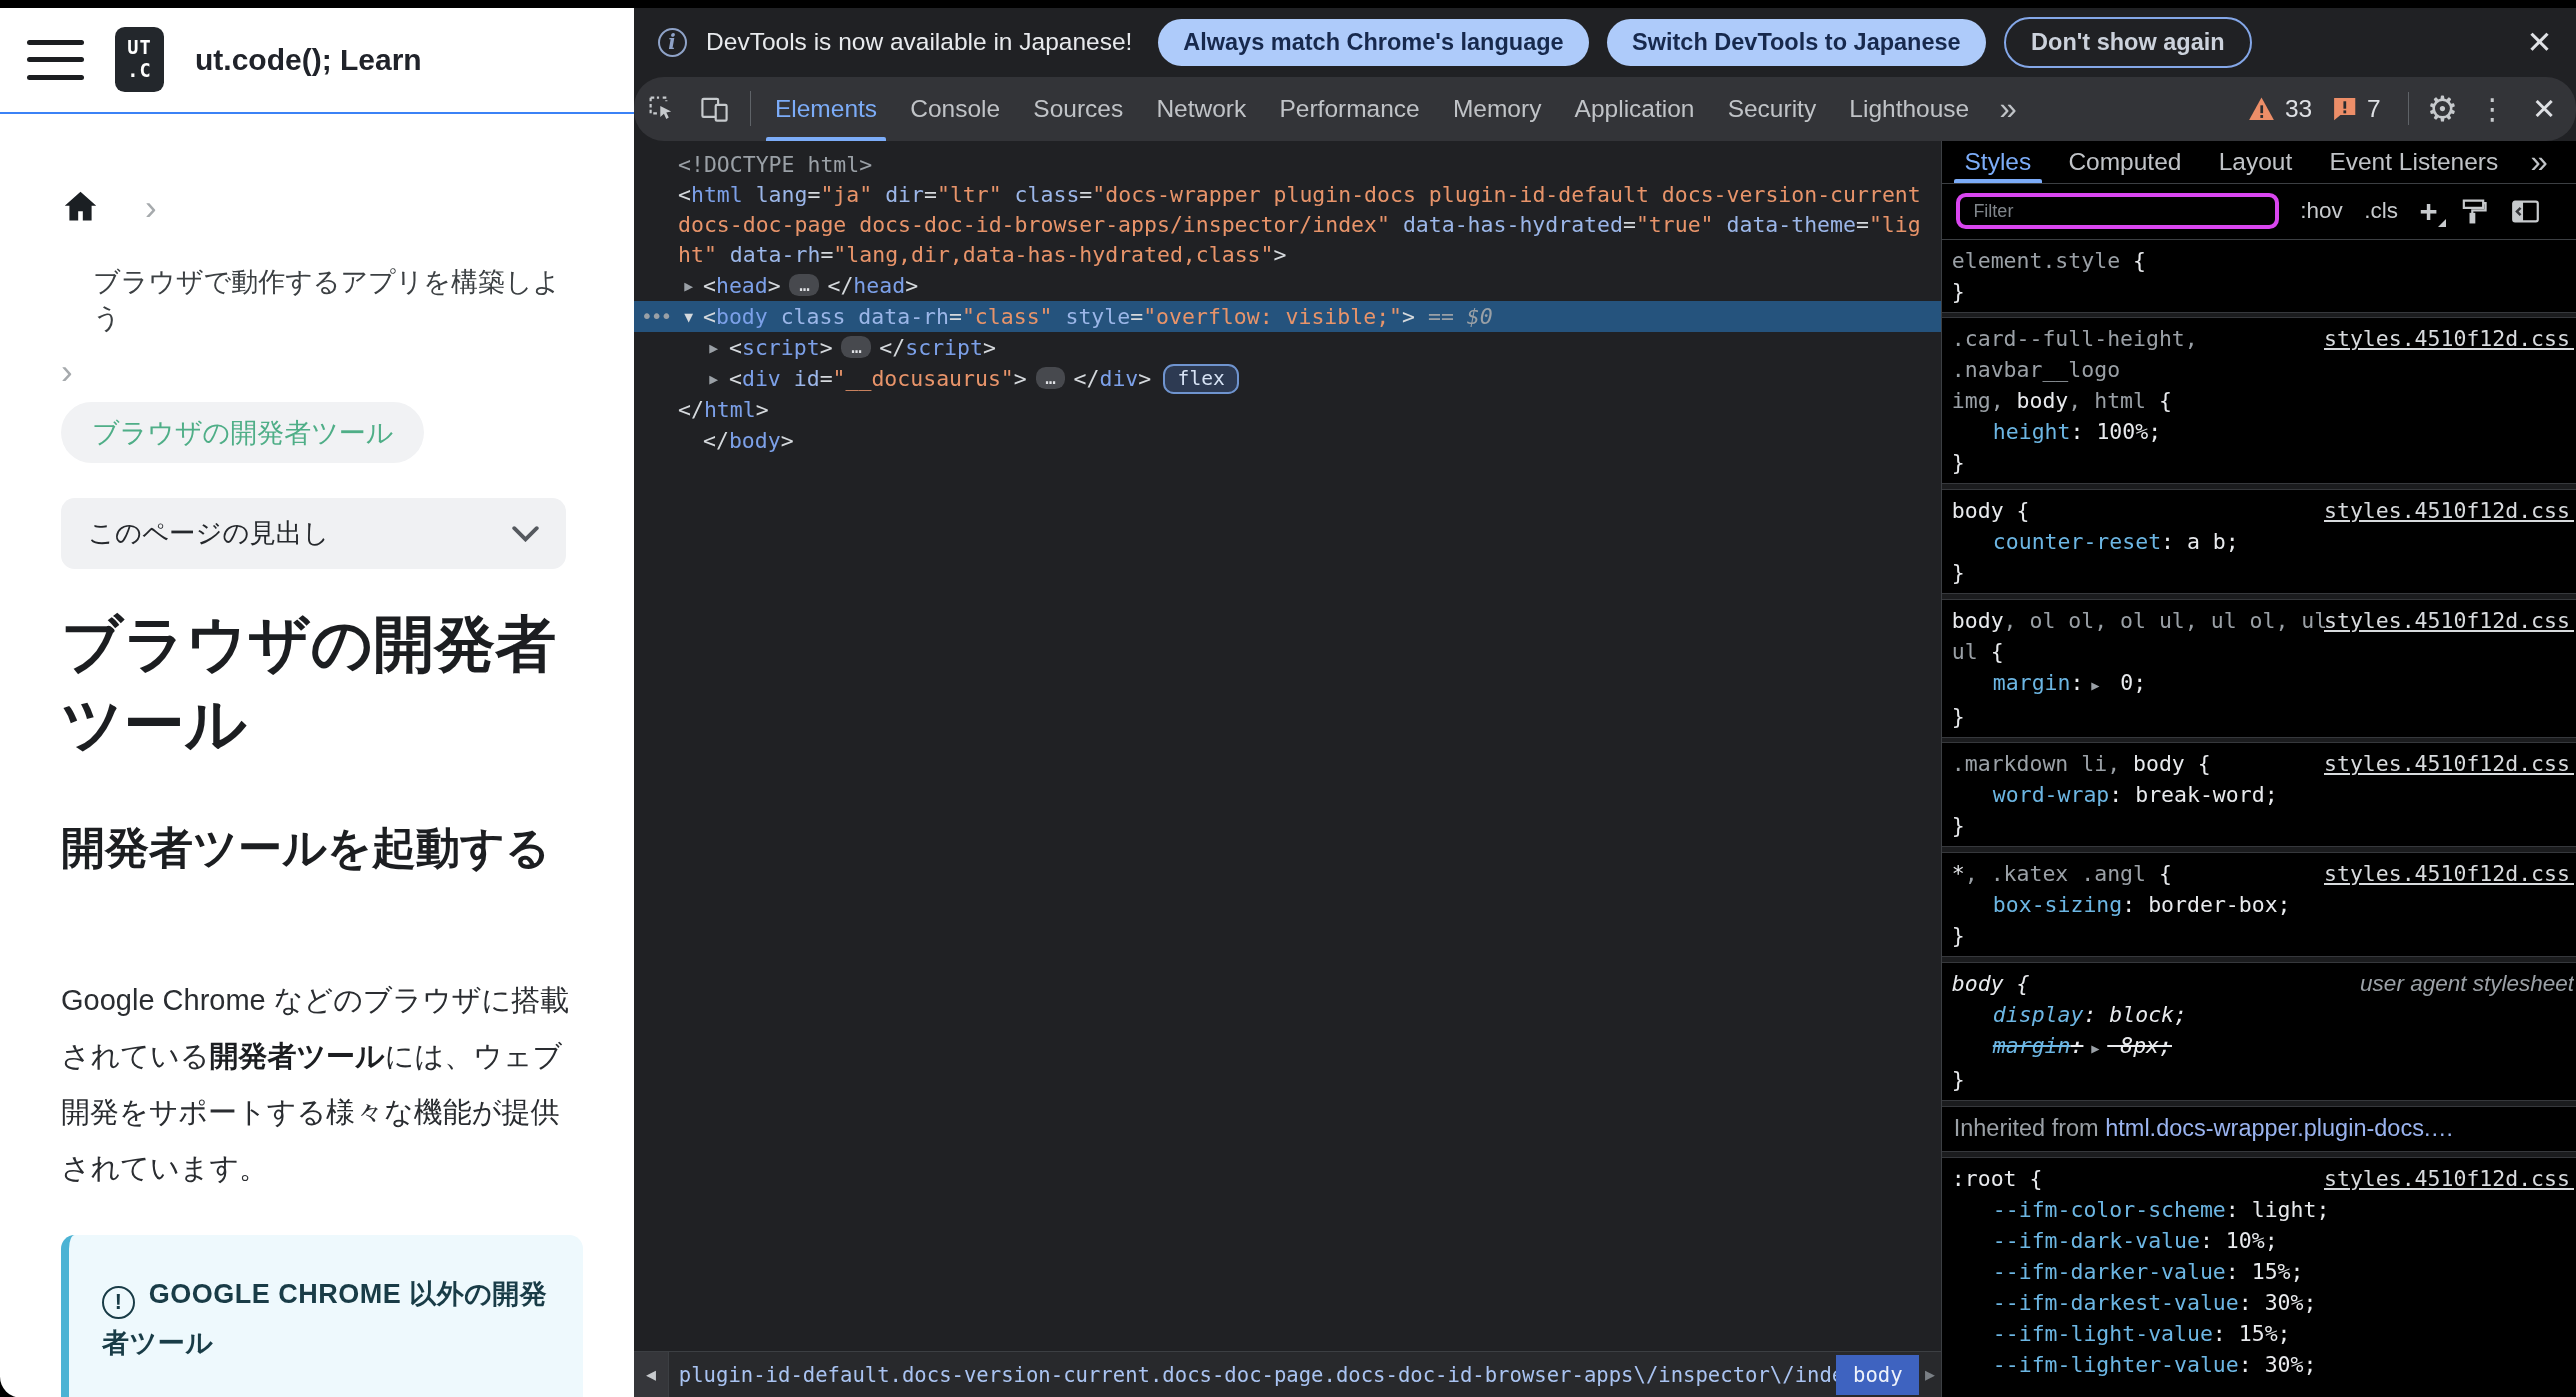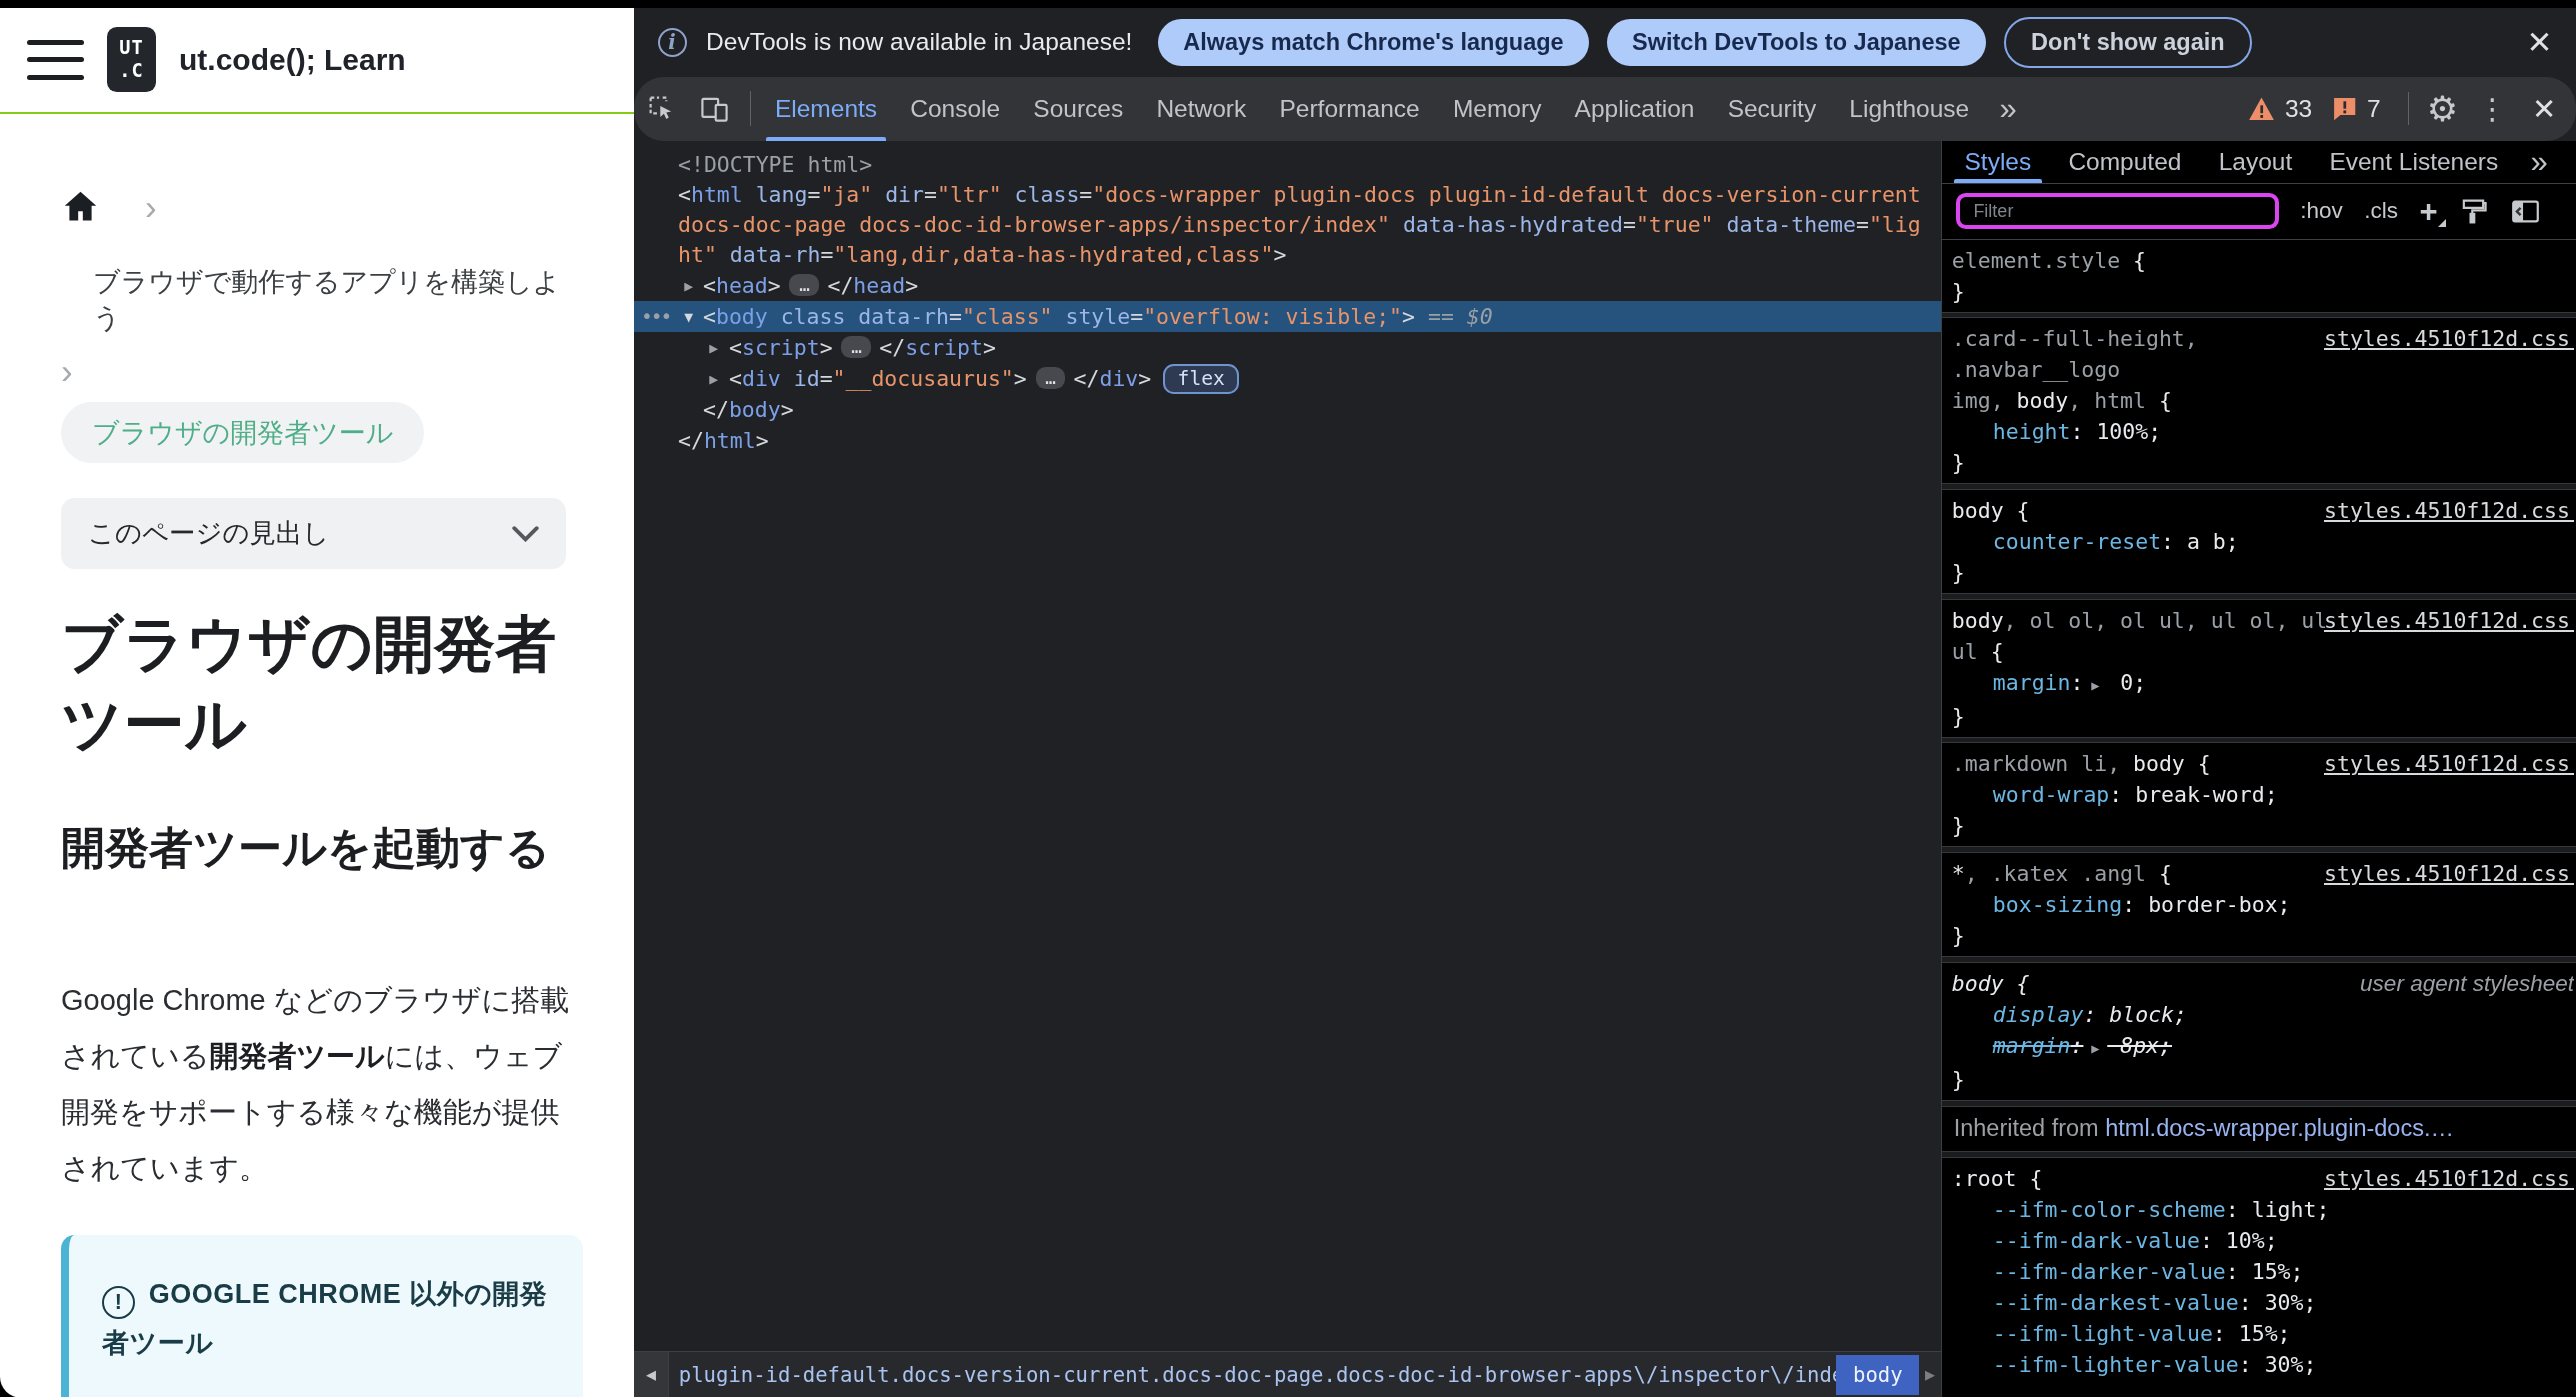--- a/index.html
+++ b/index.html
@@ -5,22 +5,22 @@
   * { box-sizing: border-box; }
   html,body { margin:0; padding:0; }
   body {
     width:2576px; height:1398px; background:#000;
     font-family:"Liberation Sans","DejaVu Sans",sans-serif;
     position:relative; overflow:hidden;
   }
   
   .page { position:absolute; left:0; top:7.8px; width:634px; height:1390px; background:#fff;
           border-bottom-left-radius:21.5px; overflow:hidden; }
-  .navbar { height:106px; border-bottom:2px solid #84cc16; display:flex; align-items:center;
-            padding:0 27px; gap:23px; }
+  .navbar { height:106px; border-bottom:2px solid #3b82f6; display:flex; align-items:center;
+            padding:0 27px; gap:31px; }
   .burger { width:57px; display:flex; flex-direction:column; gap:12.7px; cursor:pointer; }
   .burger i { display:block; height:4.9px; background:#1c1e21; border-radius:2.9px; }
   .logo-badge { width:49px; height:65px; background:#23272c; border-radius:9.8px; color:#fff;
                 font-family:"DejaVu Sans Mono",monospace; font-weight:bold; font-size:18.6px;
                 display:flex; flex-direction:column; align-items:center; justify-content:center;
                 line-height:22.5px; letter-spacing:1px; }
   .site-title { font-size:30px; font-weight:bold; color:#20232a; }
   .content { padding:0 51px 0 61px; }
   .bc-row1 { margin-top:74px; display:flex; align-items:center; gap:45px; }
   .chev { color:#a6aaad; font-size:35px; line-height:1; }
@@ -248,22 +248,22 @@
   <div class="main">
 
     <div class="elements-pane">
       <div class="tree" id="dom-tree">
           <div class="trow" style="padding-left: 44px;"><span class="gy">&lt;!DOCTYPE html&gt;</span></div>
           <div class="trow wrap" style="padding-left: 44px;"><span class="pn">&lt;</span><span class="tg">html</span><span class="at"> lang</span><span class="pn">=</span><span class="vl">"ja"</span><span class="at"> dir</span><span class="pn">=</span><span class="vl">"ltr"</span><span class="at"> class</span><span class="pn">=</span><span class="vl">"docs-wrapper plugin-docs plugin-id-default docs-version-current docs-doc-page docs-doc-id-browser-apps/inspector/index"</span><span class="at"> data-has-hydrated</span><span class="pn">=</span><span class="vl">"true"</span><span class="at"> data-theme</span><span class="pn">=</span><span class="vl">"light"</span><span class="at"> data-rh</span><span class="pn">=</span><span class="vl">"lang,dir,data-has-hydrated,class"</span><span class="pn">&gt;</span></div>
           <div class="trow" style="padding-left: 69px;"><span class="arr closed" style="left: 44px;">▶</span><span class="pn">&lt;</span><span class="tg">head</span><span class="pn">&gt;</span><span class="ell">…</span><span class="pn">&lt;/</span><span class="tg">head</span><span class="pn">&gt;</span></div>
           <div class="trow sel" style="padding-left: 69px;"><span class="dots">•••</span><span class="arr open" style="left: 44px;">▼</span><span class="pn">&lt;</span><span class="tg">body</span><span class="at"> class</span><span class="at"> data-rh</span><span class="pn">=</span><span class="vl">"class"</span><span class="at"> style</span><span class="pn">=</span><span class="vl">"overflow: visible;"</span><span class="pn">&gt;</span><span class="mt"> == $0</span></div>
           <div class="trow" style="padding-left: 95px;"><span class="arr closed" style="left: 69px;">▶</span><span class="pn">&lt;</span><span class="tg">script</span><span class="pn">&gt;</span><span class="ell">…</span><span class="pn">&lt;/</span><span class="tg">script</span><span class="pn">&gt;</span></div>
           <div class="trow" style="padding-left: 95px;"><span class="arr closed" style="left: 69px;">▶</span><span class="pn">&lt;</span><span class="tg">div</span><span class="at"> id</span><span class="pn">=</span><span class="vl">"__docusaurus"</span><span class="pn">&gt;</span><span class="ell">…</span><span class="pn">&lt;/</span><span class="tg">div</span><span class="pn">&gt;</span><span class="bd">flex</span></div>
+          <div class="trow" style="padding-left: 44px;"><span class="pn">&lt;/</span><span class="tg">html</span><span class="pn">&gt;</span></div>
           <div class="trow" style="padding-left: 69px;"><span class="pn">&lt;/</span><span class="tg">body</span><span class="pn">&gt;</span></div>
-          <div class="trow" style="padding-left: 44px;"><span class="pn">&lt;/</span><span class="tg">html</span><span class="pn">&gt;</span></div>
         </div>
       <div class="statusbar">
         <div class="sb-arrow">◀</div>
         <div class="sb-crumb">plugin-id-default.docs-version-current.docs-doc-page.docs-doc-id-browser-apps\/inspector\/index</div>
         <div class="sb-body">body</div>
         <div class="sb-next">▶</div>
       </div>
     </div>
 
     <div class="styles-pane">

